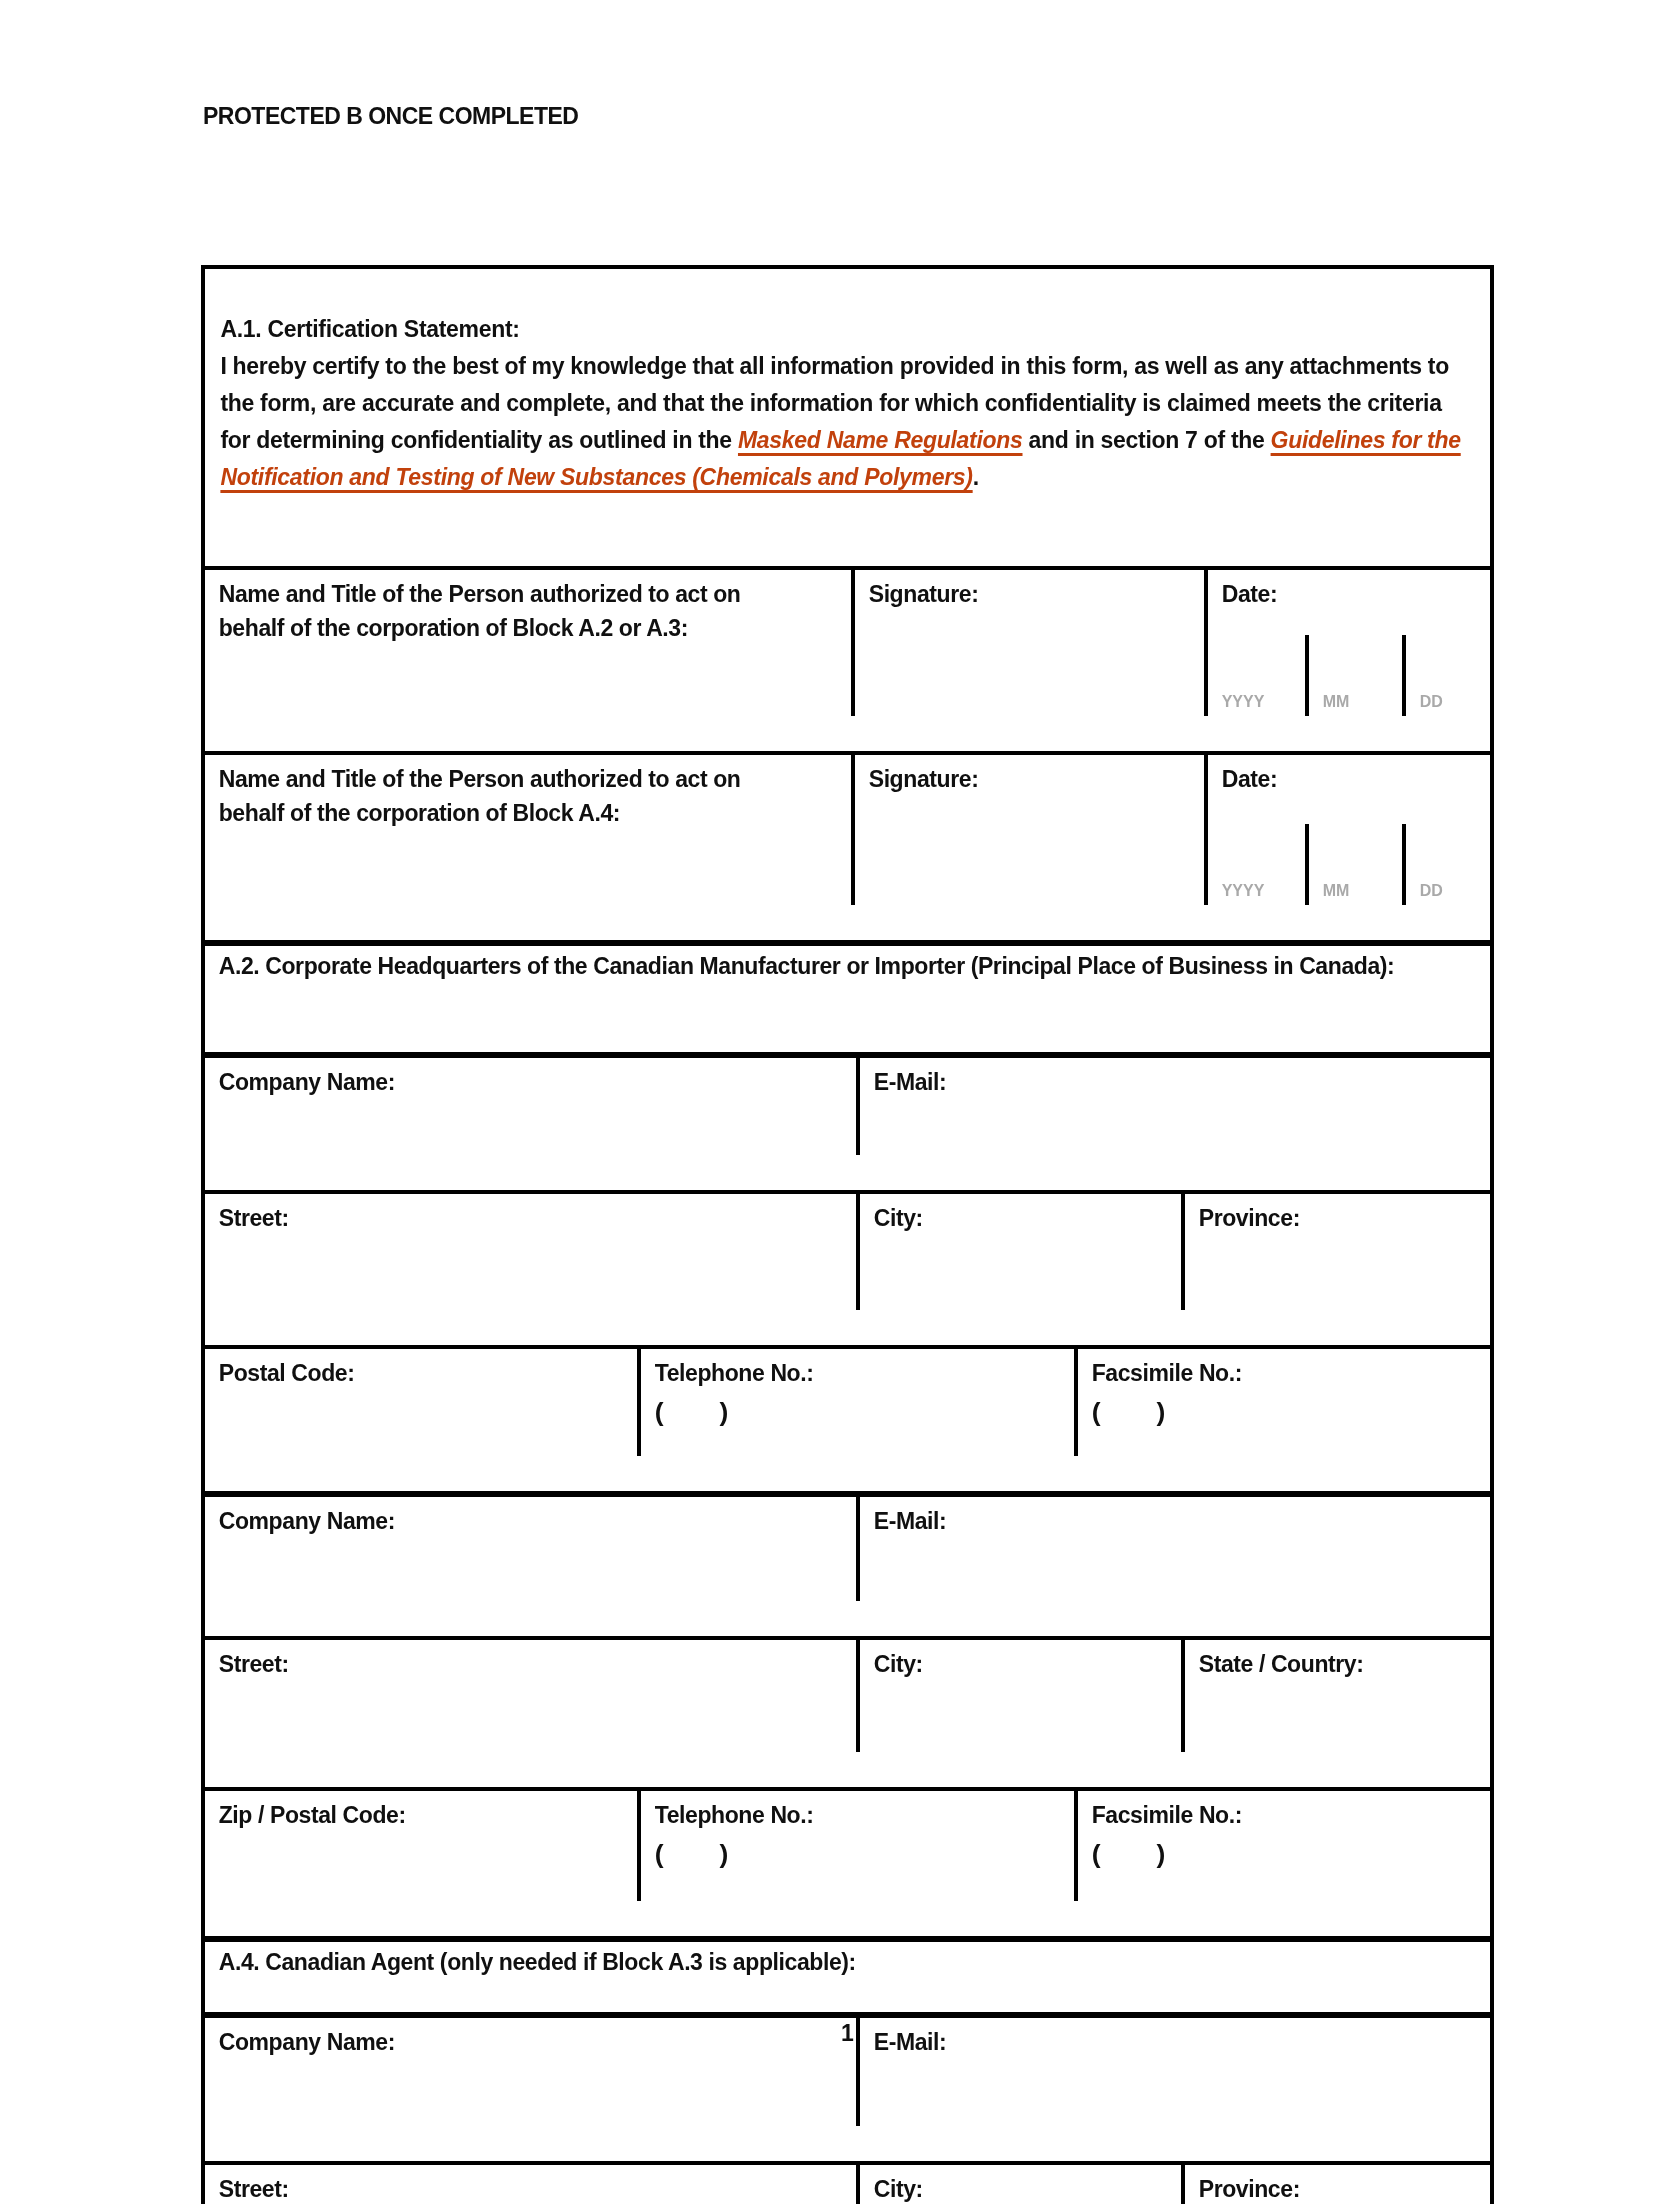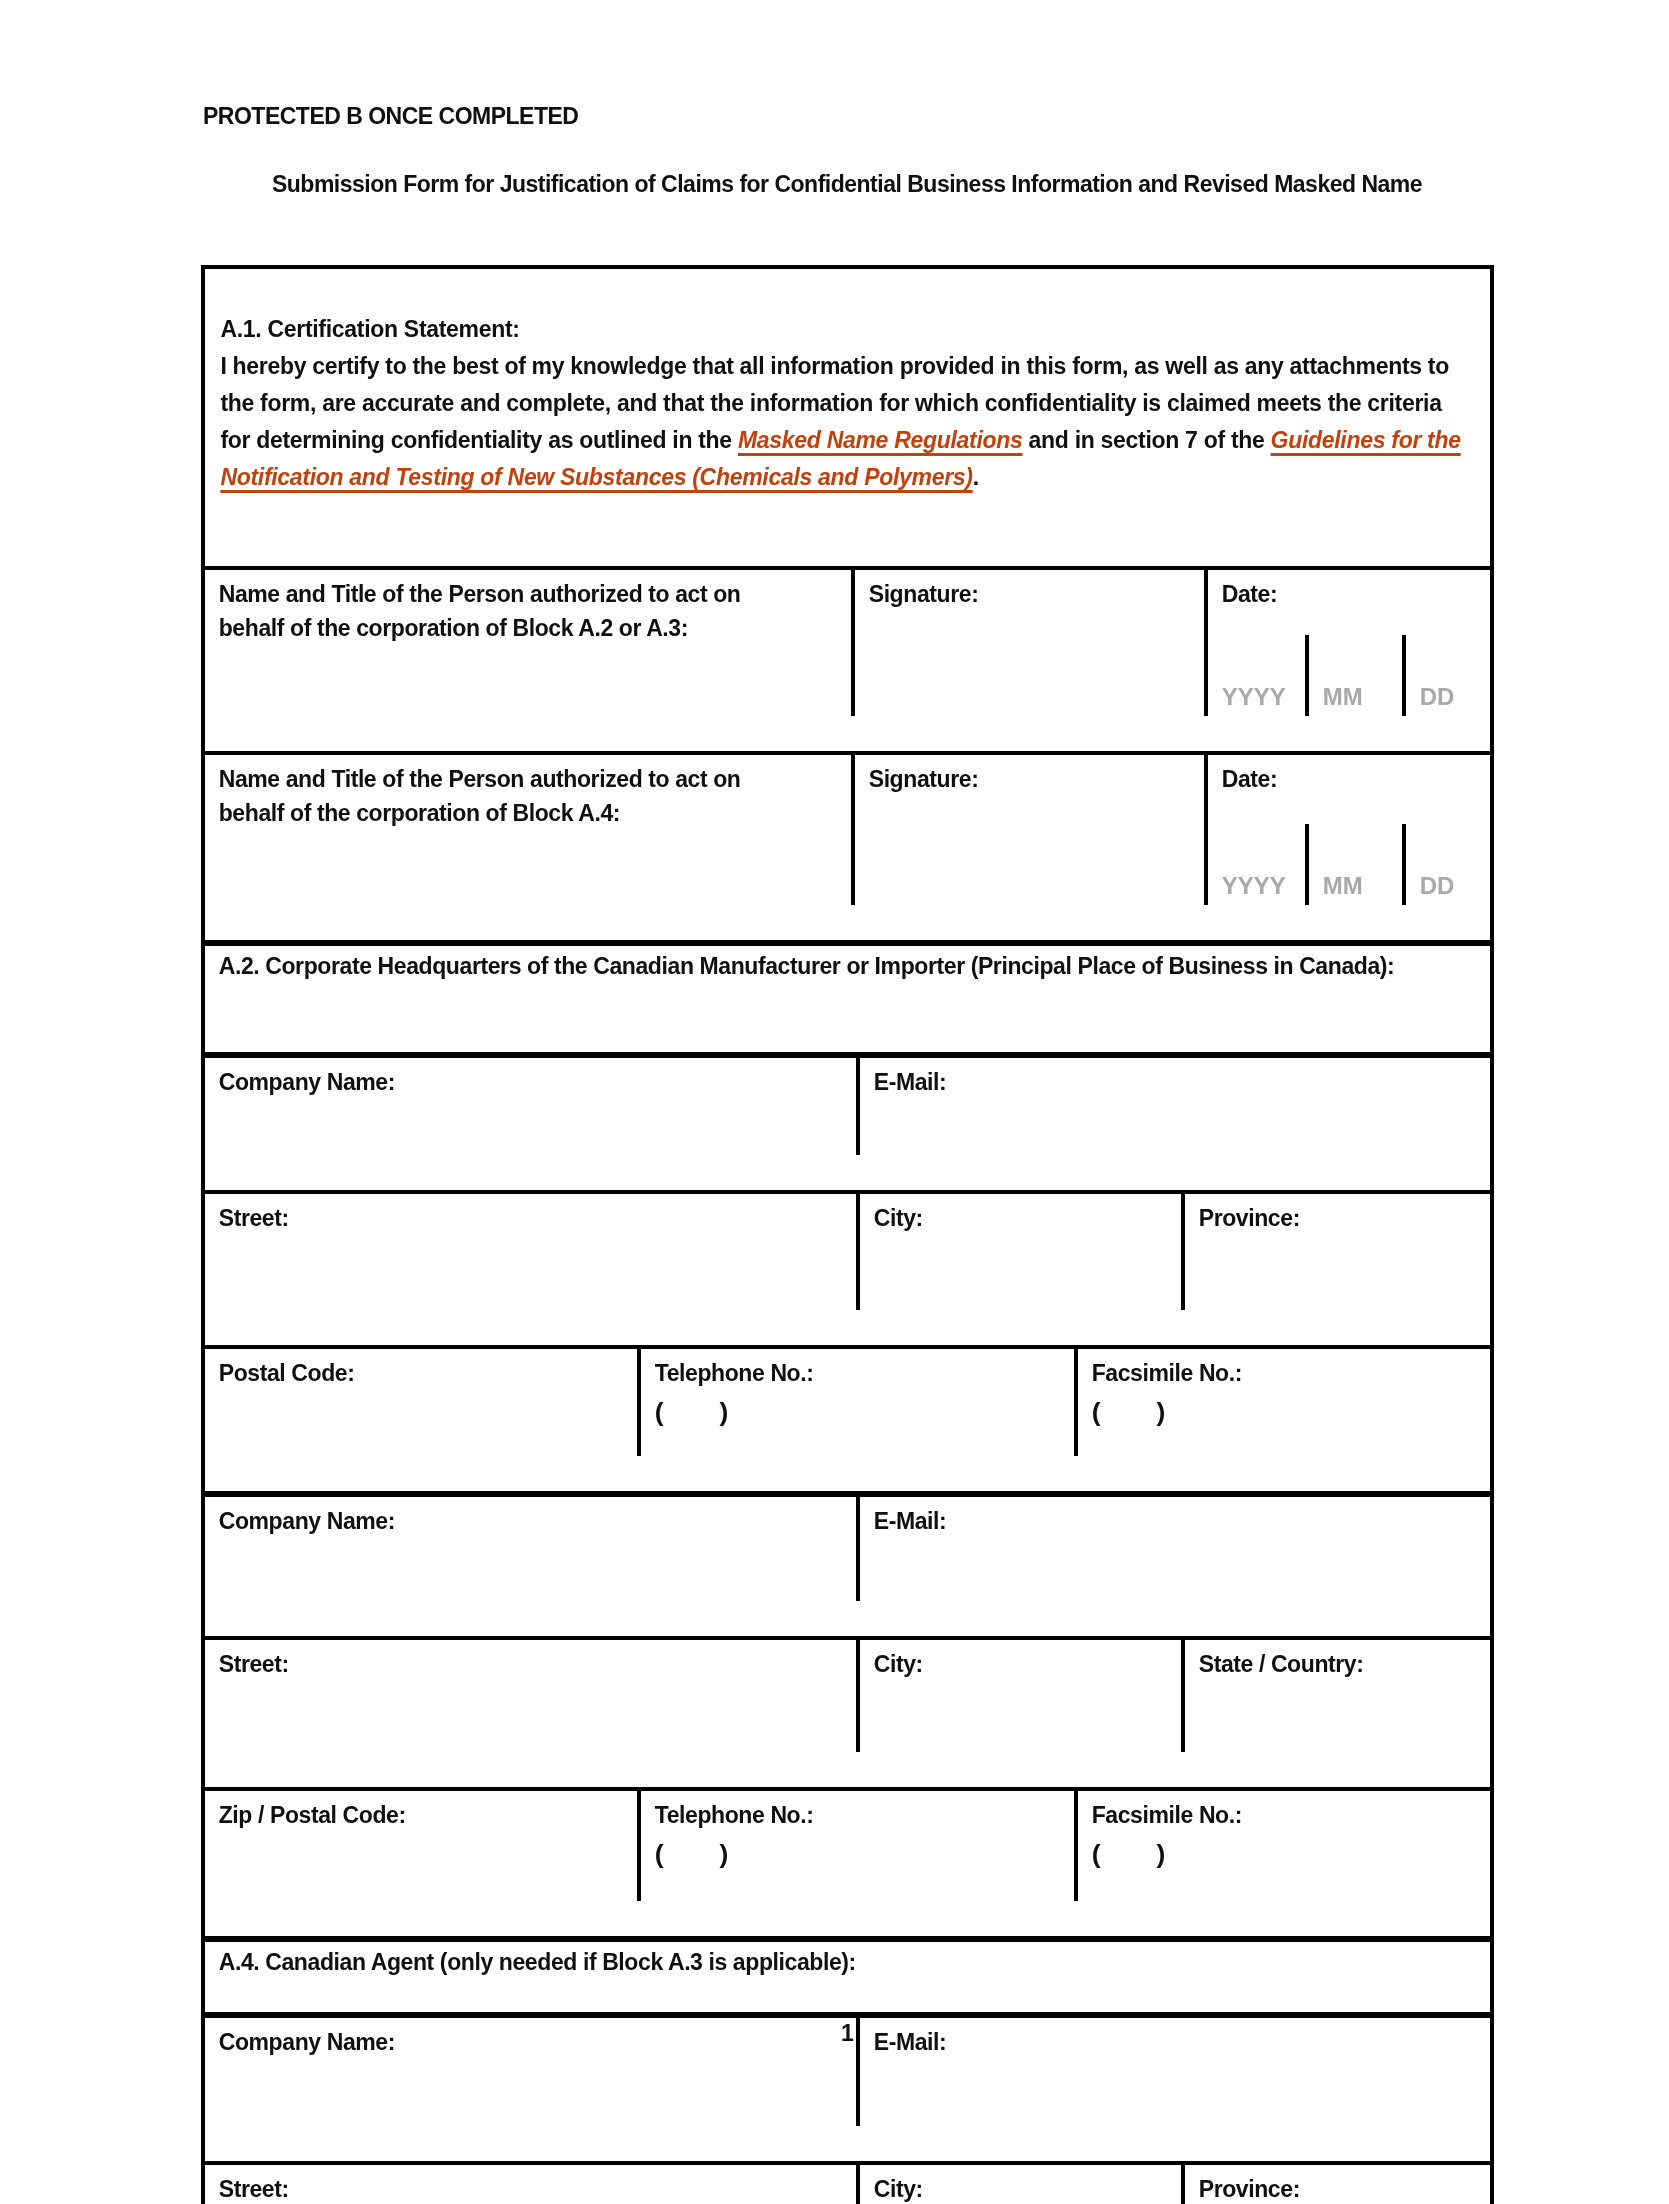--- a/index.html
+++ b/index.html
@@ -54,34 +54,33 @@
   
   .sec-row { display:block; padding:1.7px 13.7px; font-size:23px; line-height:36px; letter-spacing:-0.4px; }
   .sec-heading { max-width:1199px; }
 
   
   .date-grid { position:absolute; left:0; right:0; bottom:0; height:81px; display:flex; }
   .date-box { position:relative; }
   .db1 { flex:0 0 97px; }
   .db2 { flex:0 0 101px; border-left:4.3px solid #000; border-right:4.3px solid #000;text-align:center; }
   .db3 { flex:1 1 auto; }
-  .ph { position:absolute; left:13.7px; bottom:5.1px; font-size:24px; letter-spacing:0; color:#a9a9a9; }
+  .ph { position:absolute; left:13.7px; bottom:5.1px; font-size:16px; letter-spacing:0; color:#a9a9a9; }
 
   
   .parens { white-space:pre; font-size:26.5px; line-height:45px; letter-spacing:1.7px; }
 
   .page-number { position:absolute; top:2020px; left:201px; width:1293px; text-align:center; font-size:23px; }
 </style>
 </head>
 <body>
 
 <div class="page">
 
   <div class="classification">PROTECTED B ONCE COMPLETED</div>
-  <div class="title">Submission Form for Justification of Claims for Confidential Business Information and Revised Masked Name</div>
 
   <div class="form-table">
 
     <div class="row h265 a1-row">
       <span>A.1. Certification Statement:</span><br>
       <span>I hereby certify to the best of my knowledge that all information provided in this form, as well as any attachments to the form, are accurate and complete, and that the information for which confidentiality is claimed meets the criteria for determining confidentiality as outlined in the </span><a class="lnk">Masked Name Regulations</a><span> and in section 7 of the </span><a class="lnk">Guidelines for the Notification and Testing of New Substances (Chemicals and Polymers)</a><span>.</span>
     </div>
 
     <div class="row h175">
       <div class="cell w755">

